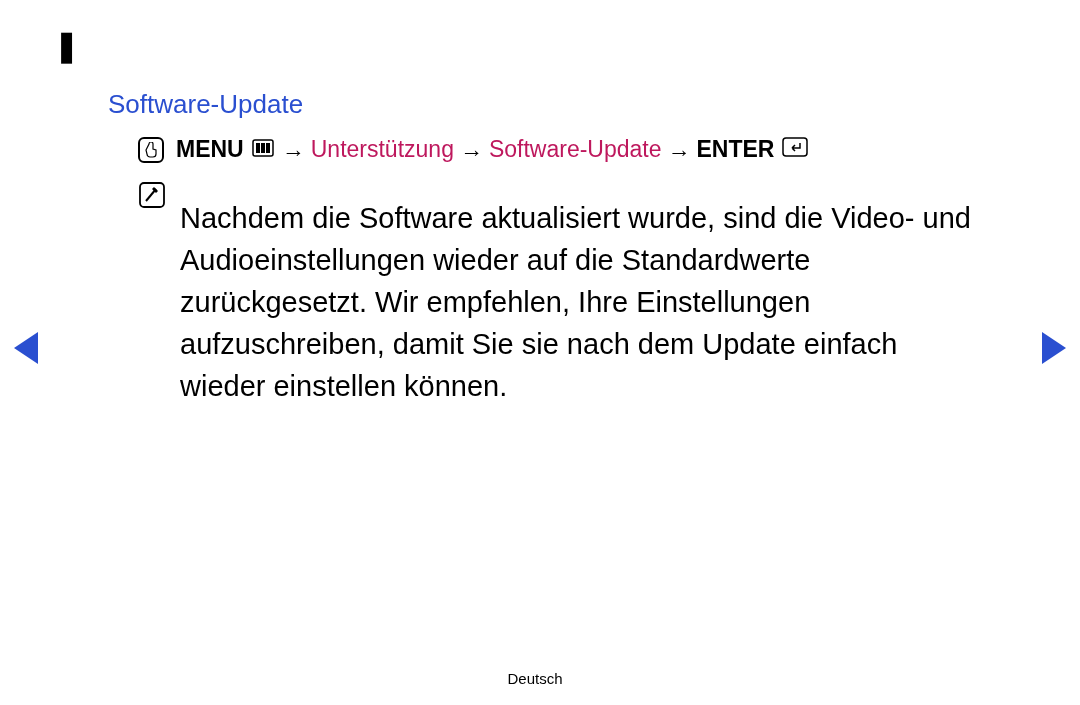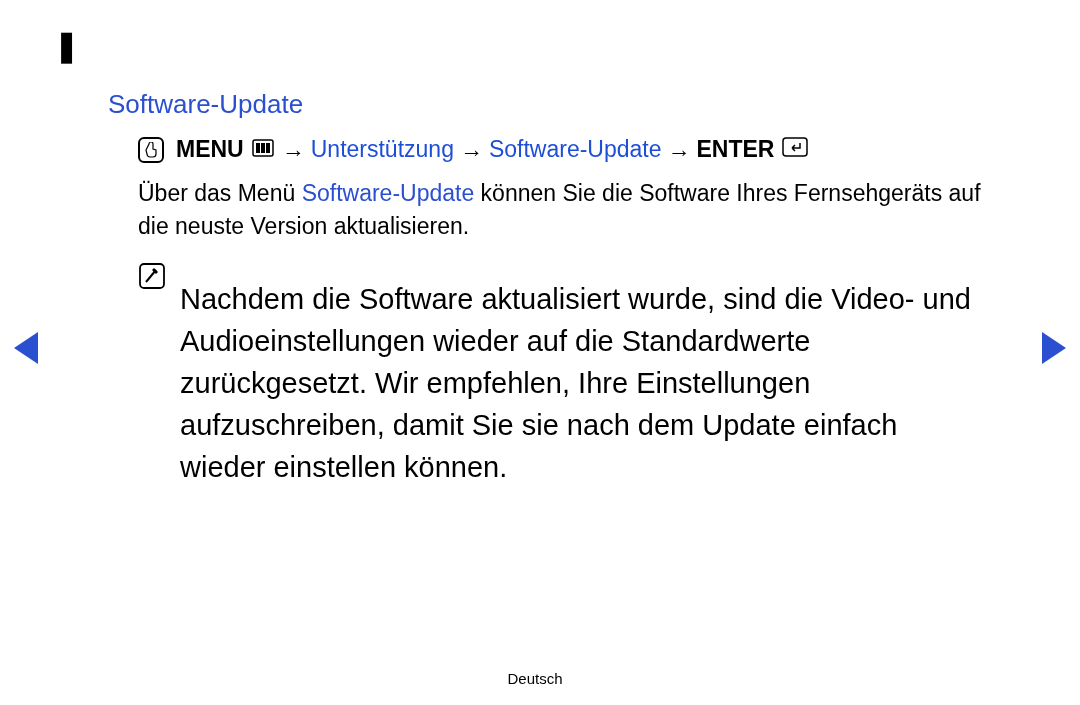--- a/index.html
+++ b/index.html
@@ -3,21 +3,21 @@
 <meta charset="utf-8">
 <style>
   * { box-sizing: border-box; margin: 0; padding: 0; }
   html, body { width: 1080px; height: 705px; font-family: Arial, Helvetica, sans-serif; background: #fff; color: #000; }
   .page { position: relative; width: 1080px; height: 705px; padding: 28px 50px 20px 50px; }
   .title-row { display: flex; align-items: baseline; gap: 20px; margin-left: 4px; }
   .bullet { font-size: 30px; font-weight: bold; }
   .title { font-size: 30px; font-weight: bold; }
   .subtitle { color: #2a4fd0; font-size: 26px; margin-top: 26px; margin-left: 58px; }
   .path-row { margin-top: 16px; margin-left: 88px; font-size: 23px; font-weight: bold; display: flex; align-items: center; flex-wrap: wrap; gap: 6px; }
-  .path-row .blue { color: #1d4ed8; font-weight: normal; }
+  .path-row .blue { color: #be185d; font-weight: normal; }
   .path-row .arrow { font-weight: normal; }
   .touch-icon { display: inline-flex; align-items: center; justify-content: center; width: 26px; height: 26px; border: 2px solid #000; border-radius: 6px; font-size: 16px; margin-right: 6px; }
   .menu-icon { display:inline-block; vertical-align: middle; margin-left:2px; margin-right:2px; }
   .enter-icon { display:inline-block; vertical-align: middle; margin-left:2px; }
   .body-text { margin-top: 14px; margin-left: 88px; margin-right: 40px; font-size: 23px; line-height: 1.45; }
   .body-text .blue-inline { color: #2a4fd0; }
   .note-row { display: flex; align-items: flex-start; gap: 14px; margin-top: 14px; margin-left: 88px; margin-right: 40px; }
   .note-icon { flex: 0 0 auto; margin-top: 4px; }
   .note-text { font-size: 29px; line-height: 1.45; margin-top: 20px; }
   .nav-left, .nav-right { position: absolute; top: 332px; width: 0; height: 0; cursor: pointer; }
@@ -58,23 +58,20 @@
     <span class="arrow">→</span>
     <span>ENTER</span>
     <span class="enter-icon">
       <svg width="26" height="20" viewBox="0 0 26 20">
           <rect x="1" y="1" width="24" height="18" rx="3" fill="none" stroke="#000" stroke-width="1.5"></rect>
           <path d="M18 6 v5 h-8 m0 0 l3 -3 m-3 3 l3 3" fill="none" stroke="#000" stroke-width="1.5"></path>
         </svg>
     </span>
   </div>
 
-  <div class="body-text">
-    <span>Über das Menü </span><span class="blue-inline">Software-Update</span><span> können Sie die Software Ihres Fernsehgeräts auf die neuste Version aktualisieren.</span>
-  </div>
 
   <div class="note-row">
     <span class="note-icon">
       <svg width="28" height="28" viewBox="0 0 28 28">
           <rect x="2" y="2" width="24" height="24" rx="4" fill="none" stroke="#000" stroke-width="1.8"></rect>
           <path d="M8 20 L18 8" stroke="#000" stroke-width="2"></path>
           <path d="M16 6 l4 4 -2 2 -4 -4 z" fill="#000"></path>
         </svg>
     </span>
     <div class="note-text">Nachdem die Software aktualisiert wurde, sind die Video- und Audioeinstellungen wieder auf die Standardwerte zurückgesetzt. Wir empfehlen, Ihre Einstellungen aufzuschreiben, damit Sie sie nach dem Update einfach wieder einstellen können.</div>

